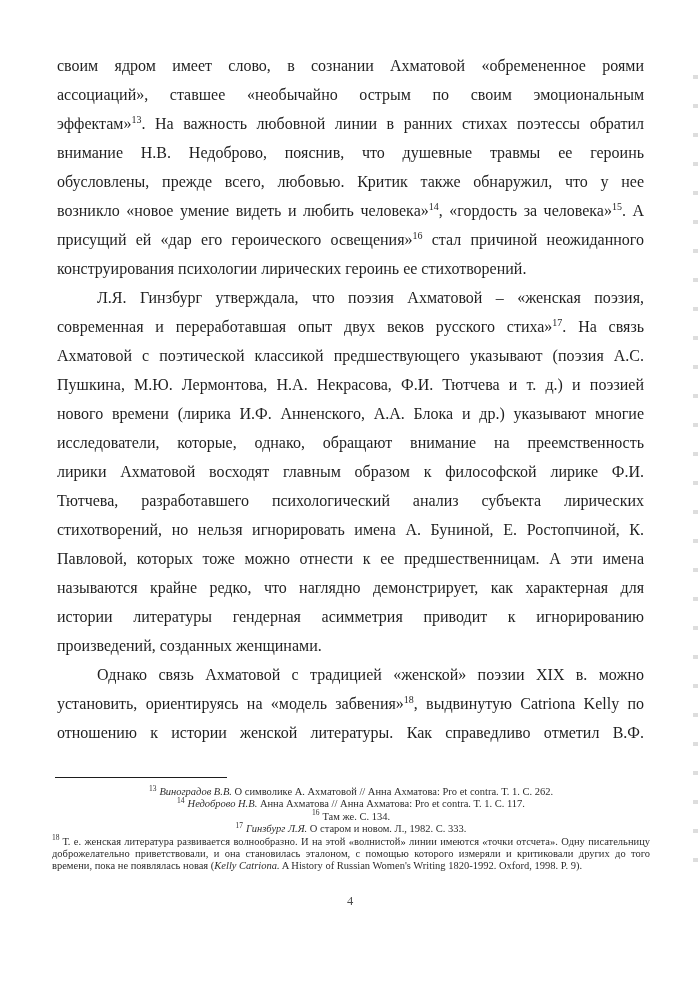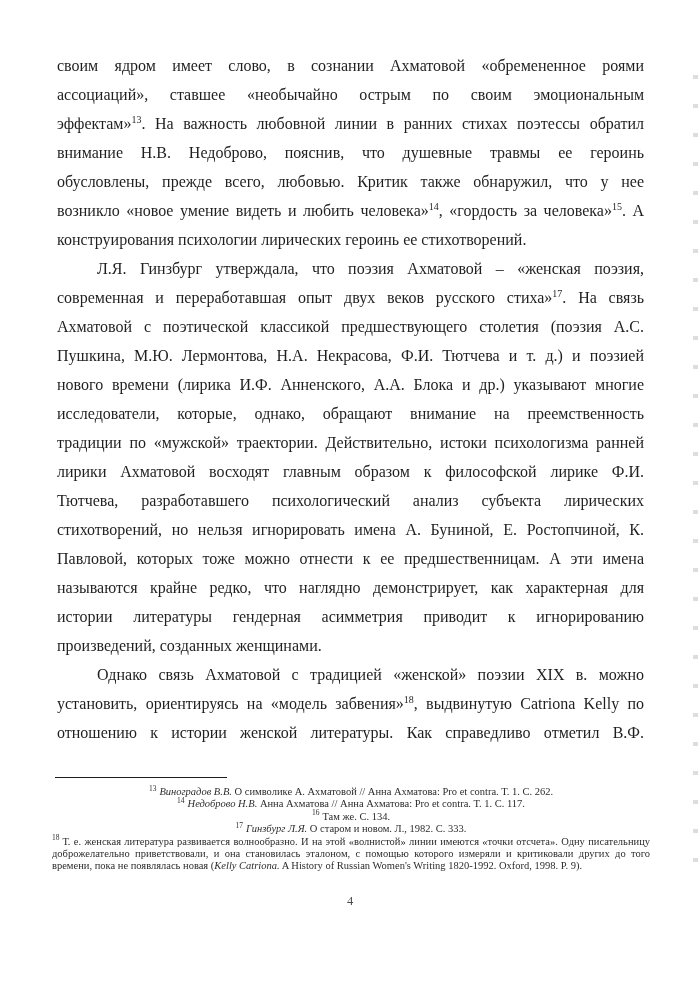--- a/index.html
+++ b/index.html
@@ -72,28 +72,28 @@
 
 <div class="page">
 
   <div class="body-text">
       <div class="line just"><span>своим ядром имеет слово, в сознании Ахматовой «обремененное роями</span></div>
       <div class="line just"><span>ассоциаций», ставшее «необычайно острым по своим эмоциональным</span></div>
       <div class="line just"><span>эффектам»</span><sup>13</sup><span>. На важность любовной линии в ранних стихах поэтессы обратил</span></div>
       <div class="line just"><span>внимание Н.В. Недоброво, пояснив, что душевные травмы ее героинь</span></div>
       <div class="line just"><span>обусловлены, прежде всего, любовью. Критик также обнаружил, что у нее</span></div>
       <div class="line just"><span>возникло «новое умение видеть и любить человека»</span><sup>14</sup><span>, «гордость за человека»</span><sup>15</sup><span>. А</span></div>
+      <div class="line just"><span>присущий ей «дар его героического освещения»</span><sup>16</sup><span> стал причиной неожиданного</span></div>
       <div class="line"><span>конструирования психологии лирических героинь ее стихотворений.</span></div>
       <div class="line just indent"><span>Л.Я. Гинзбург утверждала, что поэзия Ахматовой – «женская поэзия,</span></div>
       <div class="line just"><span>современная и переработавшая опыт двух веков русского стиха»</span><sup>17</sup><span>. На связь</span></div>
-      <div class="line just"><span>Ахматовой с поэтической классикой предшествующего столетия (поэзия А.С.</span></div>
+      <div class="line just"><span>Ахматовой с поэтической классикой предшествующего указывают (поэзия А.С.</span></div>
       <div class="line just"><span>Пушкина, М.Ю. Лермонтова, Н.А. Некрасова, Ф.И. Тютчева и т. д.) и поэзией</span></div>
       <div class="line just"><span>нового времени (лирика И.Ф. Анненского, А.А. Блока и др.) указывают многие</span></div>
       <div class="line just"><span>исследователи, которые, однако, обращают внимание на преемственность</span></div>
-      <div class="line just"><span>традиции по «мужской» траектории. Действительно, истоки психологизма ранней</span></div>
       <div class="line just"><span>лирики Ахматовой восходят главным образом к философской лирике Ф.И.</span></div>
       <div class="line just"><span>Тютчева, разработавшего психологический анализ субъекта лирических</span></div>
       <div class="line just"><span>стихотворений, но нельзя игнорировать имена А. Буниной, Е. Ростопчиной, К.</span></div>
       <div class="line just"><span>Павловой, которых тоже можно отнести к ее предшественницам. А эти имена</span></div>
       <div class="line just"><span>называются крайне редко, что наглядно демонстрирует, как характерная для</span></div>
       <div class="line just"><span>истории литературы гендерная асимметрия приводит к игнорированию</span></div>
       <div class="line"><span>произведений, созданных женщинами.</span></div>
       <div class="line just indent"><span>Однако связь Ахматовой с традицией «женской» поэзии XIX в. можно</span></div>
       <div class="line just"><span>установить, ориентируясь на «модель забвения»</span><sup>18</sup><span>, выдвинутую Catriona Kelly по</span></div>
       <div class="line just"><span>отношению к истории женской литературы. Как справедливо отметил В.Ф.</span></div>

